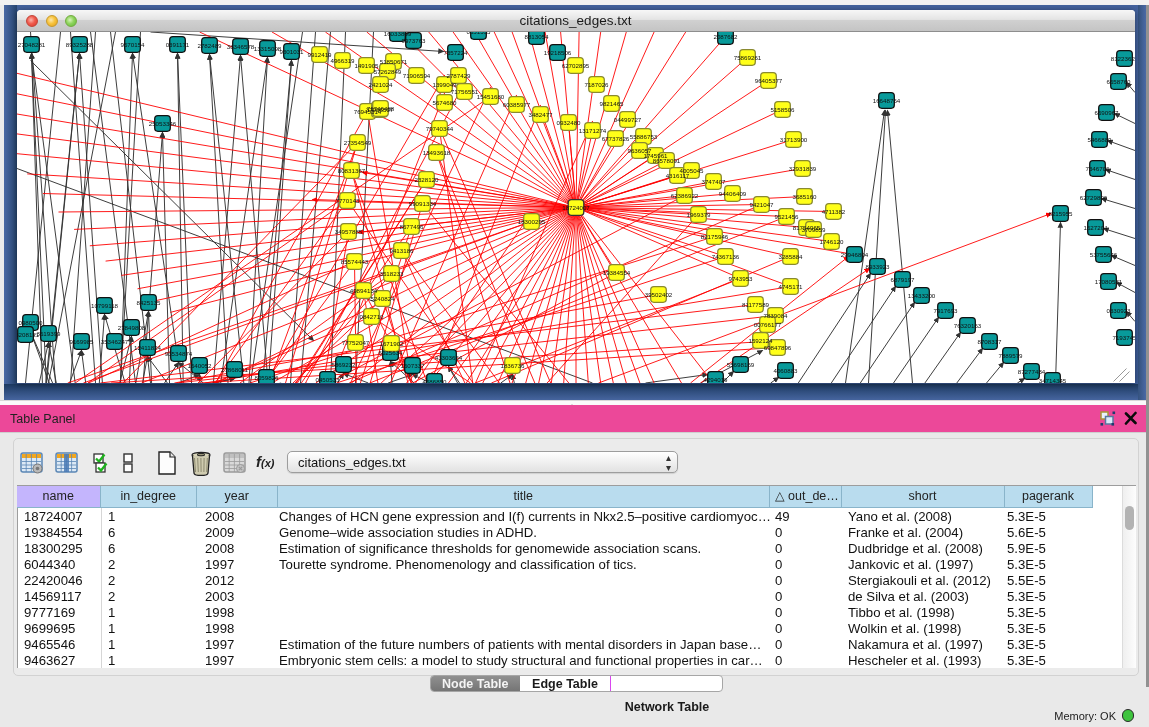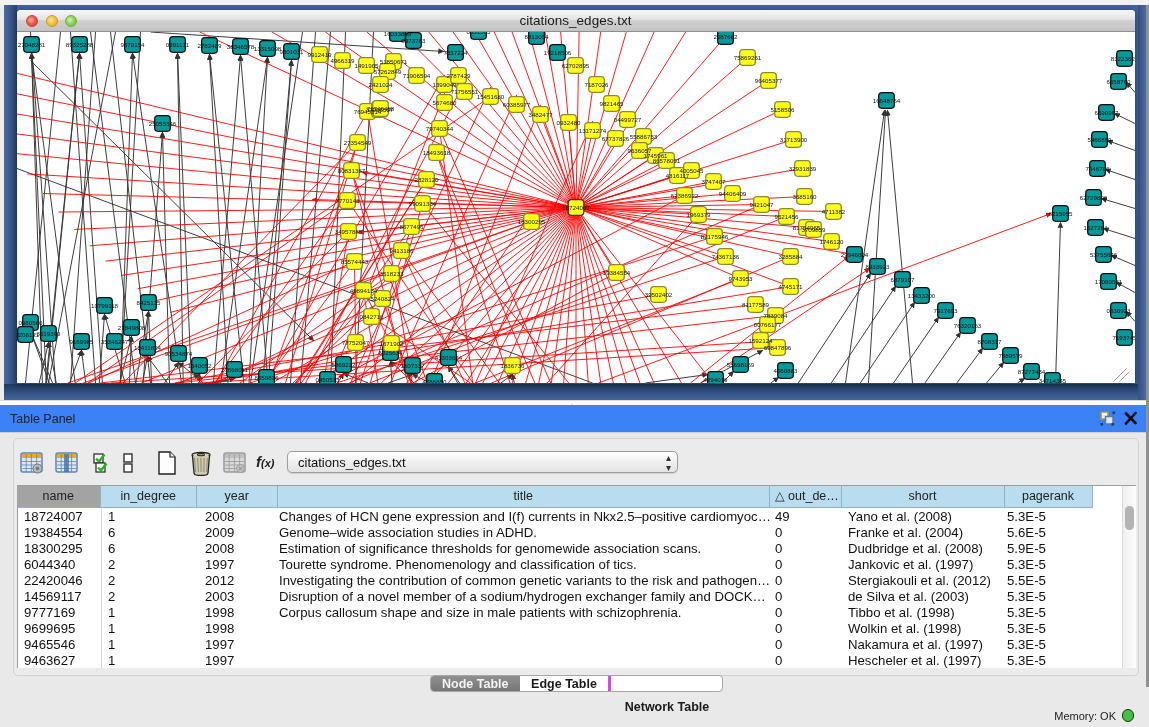--- a/index.html
+++ b/index.html
@@ -13,41 +13,41 @@
 #win { position:absolute; left:12.5px; top:5px; width:1118px; height:373.5px;
   border-radius:4px 4px 0 0; background:#fff; box-shadow:0 1px 6px rgba(0,0,0,.45); }
 #titlebar { position:absolute; left:0; top:0; width:100%; height:22px;
   border-radius:4px 4px 0 0;
   background:linear-gradient(to bottom,#f7f7f7 0%,#e4e4e4 45%,#d0d0d0 50%,#c4c4c4 100%);
   border-bottom:1px solid #8e8e8e; }
 #titlebar .t { position:absolute; width:100%; text-align:center; top:3.5px; font-size:13.5px; color:#1a1a1a; }
 .light { position:absolute; top:5.5px; width:12px; height:12px; border-radius:50%; }
 #canvas { position:absolute; left:0; top:22px; width:1118px; height:351.5px; background:#fff; overflow:hidden; }
 #divider { position:absolute; left:0; top:400px; width:1149px; height:4.5px; background:#fafafa; border-top:1px solid #d8d8d8; }
-#tp-head { position:absolute; left:0; top:404.5px; width:1149px; height:28.5px; background:#3b82f6; border-bottom:1px solid #cfcfcf; }
+#tp-head { position:absolute; left:0; top:404.5px; width:1149px; height:28.5px; background:#ec4899; border-bottom:1px solid #cfcfcf; }
 #tp-head .t { position:absolute; left:10px; top:7px; font-size:12.5px; color:#222; }
 #tp-body { position:absolute; left:0; top:433px; width:1149px; height:294px; background:#e9e9e9; }
 #panel { position:absolute; left:13px; top:438px; width:1126px; height:238px; background:#ebebeb; border:1px solid #d2d2d2; border-radius:5px; }
 #dropdown { position:absolute; left:287px; top:451px; width:391px; height:22px; border:1px solid #9d9d9d; border-radius:5px;
   background:linear-gradient(to bottom,#ffffff,#ededed 60%,#e2e2e2); box-shadow:0 1px 1px rgba(0,0,0,.12); }
 #dropdown .t { position:absolute; left:10px; top:3px; font-size:13px; color:#111; }
 #dropdown .a { position:absolute; right:6px; top:1px; font-size:10px; color:#333; line-height:10px; }
 #tablebox { position:absolute; left:17px; top:485px; width:1118.5px; height:183px; background:#fff; border:1px solid #9d9d9d; border-bottom:none; }
 .th { position:absolute; top:486px; height:21.5px; background:#b9dcee; border-right:1px solid #89b4ca; border-bottom:1px solid #89b4ca;
   font-size:12.5px; color:#222; text-align:center; line-height:21px; }
 .tr { position:absolute; left:0; width:1100px; height:16px; font-size:13.2px; color:#111; }
 .tr span { position:absolute; top:0; white-space:nowrap; }
 #vline1 { position:absolute; left:83.5px; top:22.5px; width:1px; height:160px; background:#d6d6d6; }
 #rowclip { position:absolute; left:17px; top:485px; width:1105px; height:183px; overflow:hidden; }
 #sbar { position:absolute; left:1122px; top:486px; width:13.5px; height:182px; background:linear-gradient(to right,#efefef,#fdfdfd); border-left:1px solid #dcdcdc; }
 #sthumb { position:absolute; left:2.2px; top:20px; width:9px; height:24px; border-radius:5px; background:#b3b3b3; }
 #tabs { position:absolute; left:429.5px; top:674.5px; width:293px; height:17.5px; border:1px solid #a6a6a6; border-radius:4px; background:#fff; }
 .tab { position:absolute; top:0; height:100%; font-size:12.5px; font-weight:bold; line-height:17px; text-align:center; color:#1a1a1a; }
 #tab1 { left:0; width:89.5px; background:linear-gradient(to bottom,#909090,#757575); color:#f4f4f4; border-radius:3px 0 0 3px; }
-#tab2 { left:89.5px; width:91px; border-right:3px solid #d946ef; }
+#tab2 { left:89.5px; width:91px; border-right:1px solid #d946ef; }
 #tab3 { left:180.5px; width:112px; border-radius:0 3px 3px 0;margin-top:23px; }
 #mem { position:absolute; left:0; top:705px; width:1149px; height:22px; }
 #mem .t { position:absolute; right:33px; top:5px; font-size:11px; color:#222; }
 #mem .dot { position:absolute; right:15px; top:4px; width:12.5px; height:12.5px; border-radius:50%; background:#3ec43e; border:1.5px solid #2a2a2a; }
 #rstrip { position:absolute; left:1145.5px; top:4.5px; width:3.5px; height:682px; background:#919191; }
 #topstrip { position:absolute; left:0; top:0; width:1149px; height:4.5px; background:#f2f2f2; }
 svg text { font-family:"Liberation Sans",sans-serif; }
 </style></head>
 <body>
 <div id="topstrip"></div>
@@ -688,21 +688,21 @@
       <circle cx="17.5" cy="17.5" r="4" fill="#c4c4c4" stroke="#9a9a9a"></circle>
       <path d="M15.8,15.8 L19.2,19.2 M19.2,15.8 L15.8,19.2" stroke="#9a9a9a" stroke-width="1.2"></path>
     </svg>
     <div style="position:absolute;left:236px;top:2px;font-size:15px;font-style:italic;font-weight:bold;color:#222">f<span style="font-size:11px">(x)</span></div>
   </div>
 <div id="dropdown">
     <div class="t">citations_edges.txt</div>
     <div class="a">▴<br>▾</div>
   </div>
 <div id="tablebox"></div>
-<div class="th" style="left:17px;width:83.5px;background:#a3a3a3">name</div>
+<div class="th" style="left:17px;width:83.5px;background:#c4b5fd">name</div>
 <div class="th" style="left:100.5px;width:96.5px">in_degree</div>
 <div class="th" style="left:197px;width:80.5px">year</div>
 <div class="th" style="left:277.5px;width:492.5px">title</div>
 <div class="th" style="left:770px;width:71.5px;text-align:left;padding-left:5px">△ out_de…</div>
 <div class="th" style="left:841.5px;width:163px">short</div>
 <div class="th" style="left:1004.5px;width:88px">pagerank</div>
 <div id="rowclip">
 <div id="vline1"></div>
 <div class="tr" style="top:24px">
       <span style="left:7px">18724007</span>
@@ -737,65 +737,64 @@
       <span style="left:188px">1997</span>
       <span style="left:262px">Tourette syndrome. Phenomenology and classification of tics.</span>
       <span style="left:758px">0</span>
       <span style="left:831px">Jankovic et al. (1997)</span>
       <span style="left:990px">5.3E-5</span>
     </div>
 <div class="tr" style="top:88px">
       <span style="left:7px">22420046</span>
       <span style="left:91px">2</span>
       <span style="left:188px">2012</span>
-      <span style="left:262px">Investigating the contribution of common genetic variants to the risk and pathogen…</span>
       <span style="left:758px">0</span>
       <span style="left:831px">Stergiakouli et al. (2012)</span>
       <span style="left:990px">5.5E-5</span>
     </div>
 <div class="tr" style="top:104px">
       <span style="left:7px">14569117</span>
       <span style="left:91px">2</span>
       <span style="left:188px">2003</span>
-      <span style="left:262px">Disruption of a novel member of a sodium/hydrogen exchanger family and DOCK…</span>
       <span style="left:758px">0</span>
       <span style="left:831px">de Silva et al. (2003)</span>
       <span style="left:990px">5.3E-5</span>
     </div>
 <div class="tr" style="top:120px">
       <span style="left:7px">9777169</span>
       <span style="left:91px">1</span>
       <span style="left:188px">1998</span>
-      <span style="left:262px">Corpus callosum shape and size in male patients with schizophrenia.</span>
       <span style="left:758px">0</span>
       <span style="left:831px">Tibbo et al. (1998)</span>
       <span style="left:990px">5.3E-5</span>
     </div>
 <div class="tr" style="top:136px">
       <span style="left:7px">9699695</span>
       <span style="left:91px">1</span>
       <span style="left:188px">1998</span>
       <span style="left:758px">0</span>
       <span style="left:831px">Wolkin et al. (1998)</span>
       <span style="left:990px">5.3E-5</span>
     </div>
 <div class="tr" style="top:152px">
       <span style="left:7px">9465546</span>
       <span style="left:91px">1</span>
       <span style="left:188px">1997</span>
+      <span style="left:262px">Estimation of the future numbers of patients with mental disorders in Japan base…</span>
       <span style="left:758px">0</span>
       <span style="left:831px">Nakamura et al. (1997)</span>
       <span style="left:990px">5.3E-5</span>
     </div>
 <div class="tr" style="top:168px">
       <span style="left:7px">9463627</span>
       <span style="left:91px">1</span>
       <span style="left:188px">1997</span>
+      <span style="left:262px">Embryonic stem cells: a model to study structural and functional properties in car…</span>
       <span style="left:758px">0</span>
-      <span style="left:831px">Hescheler et al. (1997)</span>
+      <span style="left:831px">Hescheler et al. (1993)</span>
       <span style="left:990px">5.3E-5</span>
     </div>
 </div>
 <div id="sbar">
     <div id="sthumb"></div>
   </div>
 <div id="tabs">
   <div class="tab" id="tab1">Node Table</div>
   <div class="tab" id="tab2">Edge Table</div>
   <div class="tab" id="tab3">Network Table</div>

